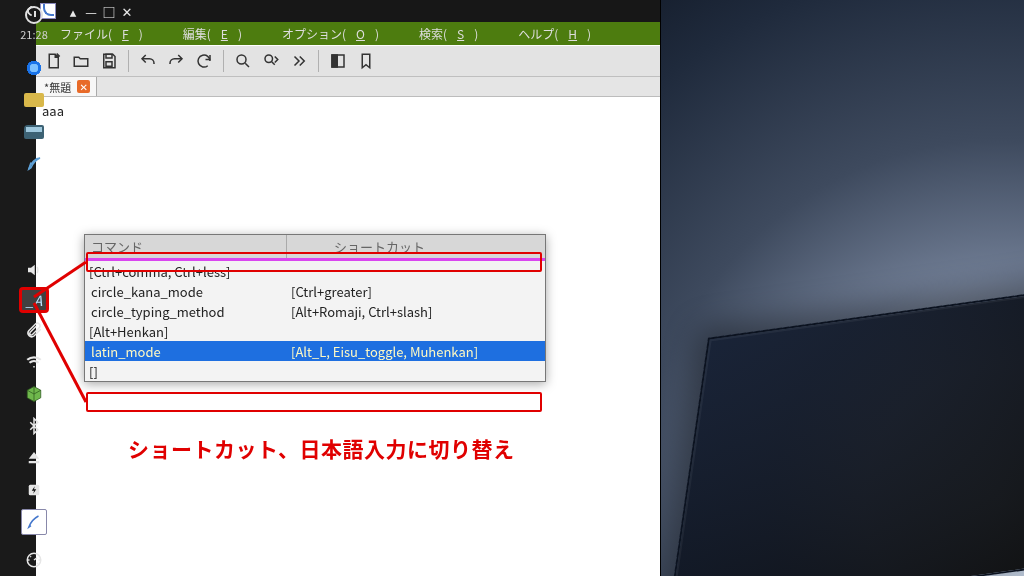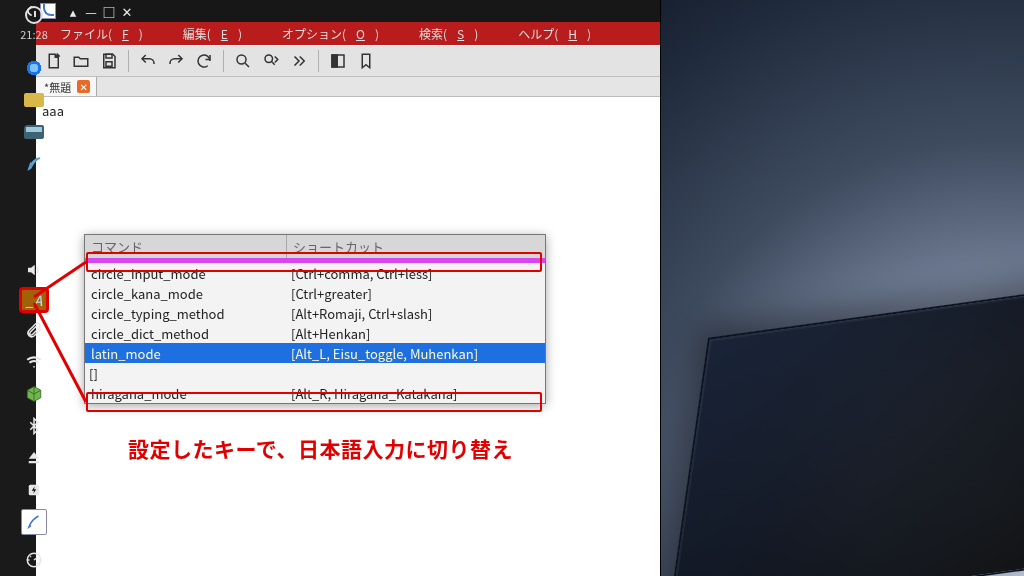--- a/index.html
+++ b/index.html
@@ -51,21 +51,21 @@
   .tray-icon {
     width:26px; height:26px;
     margin:3px 0;
     display:flex; align-items:center; justify-content:center;
     border-radius:3px;
     font-size:16px;
   }
   .tray-icon svg { width:18px; height:18px; }
   .ime-icon {
     width:26px; height:22px;
-    background:#a16207;
+    background:#404040;
     border:1px solid #2a4a5a;
     color:#bde4ff;
     font-size:14px; font-style:italic;
     display:flex; align-items:center; justify-content:center;
   }
   .ime-highlight{
     position:absolute;
     border:3px solid #e00000;
     border-radius:4px;
     width:30px; height:26px;
@@ -90,21 +90,21 @@
     height:22px; background:#171717; color:#e9e9e9;
     display:flex; align-items:center; font-size:12px;
     padding:0 4px;
   }
   .titlebar .appicon{ width:16px;height:16px;background:#fff;border:1px solid #88b; margin-right:8px; position:relative;}
   .titlebar .appicon::after{content:"";position:absolute;left:2px;bottom:2px;width:9px;height:10px;border-left:2px solid #4477cc;border-bottom:2px solid #4477cc;border-bottom-left-radius:8px;}
   .titlebar .title{ flex:1; text-align:center; }
   .titlebar .winbtn{ width:18px; text-align:center; font-size:13px; cursor:default; }
 
   .menubar{
-    height:23px; background:#b91c1c; color:#ddd;
+    height:23px; background:#4d7c0f; color:#ddd;
     display:flex; align-items:center; font-size:12px; padding:0 4px;
   }
   .menubar span{ padding:2px 10px; }
   .menubar u{ text-decoration:underline; }
 
   .toolbar{
     height:32px; background:#e3e3e3;
     border-top:1px solid #fff; border-bottom:1px solid #bfbfbf;
     display:flex; align-items:center; padding:0 4px; gap:2px;
   }
@@ -145,22 +145,23 @@
     left:84px; top:234px;
     width:462px;
     background:#ebebeb;
     border:1px solid #777;
     box-shadow:0 2px 10px rgba(0,0,0,.35);
     font-size:13px;
     z-index:6;
   }
   .shortcut-popup .hdr{
     display:flex; background:#d7d7d7;
-    border-bottom:5px solid #d946ef;
+    border-bottom:3px solid #d946ef;
     color:#666;
+    gap:41px;
   }
   .shortcut-popup .hdr div{ padding:2px 6px; }
   .shortcut-popup .hdr .c1{ width:202px; border-right:1px solid #aaa;}
   .shortcut-popup .rows{ background:#f3f3f3; }
   .sr{
     display:flex; height:20px;
     align-items:center;
     color:#222;
     white-space:nowrap;
   }
@@ -375,50 +376,44 @@
   </div>
 </div>
 
 <div class="shortcut-popup">
   <div class="hdr">
     <div class="c1">コマンド</div>
     <div class="c2">ショートカット</div>
   </div>
   <div class="rows" id="shortcut-rows">
       <div class="sr">
-        <div class="c1">circle_input_mode</div>
         <div class="c2">[Ctrl+comma, Ctrl+less]</div>
       </div>
       <div class="sr">
         <div class="c1">circle_kana_mode</div>
         <div class="c2">[Ctrl+greater]</div>
       </div>
       <div class="sr">
         <div class="c1">circle_typing_method</div>
         <div class="c2">[Alt+Romaji, Ctrl+slash]</div>
       </div>
       <div class="sr">
-        <div class="c1">circle_dict_method</div>
         <div class="c2">[Alt+Henkan]</div>
       </div>
       <div class="sr selected">
         <div class="c1">latin_mode</div>
         <div class="c2">[Alt_L, Eisu_toggle, Muhenkan]</div>
       </div>
       <div class="sr">
         <div class="c2">[]</div>
-      </div>
-      <div class="sr">
-        <div class="c1">hiragana_mode</div>
-        <div class="c2">[Alt_R, Hiragana_Katakana]</div>
       </div>
     </div>
 </div>
 
 <div class="box-red" style="left:86px; top:252px; width:456px; height:20px; z-index:8;"></div>
 <div class="box-red" style="left:86px; top:392px; width:456px; height:20px; z-index:8;"></div>
 
 <svg class="callout-line" style="left:0;top:0;" width="660" height="576">
   <line x1="34" y1="297" x2="86" y2="262" stroke="#e00000" stroke-width="3"></line>
   <line x1="34" y1="303" x2="86" y2="402" stroke="#e00000" stroke-width="3"></line>
 </svg>
 
-<div class="annotation">設定したキーで、日本語入力に切り替え</div>
+<div class="annotation">ショートカット、日本語入力に切り替え</div>
 
 </body></html>

